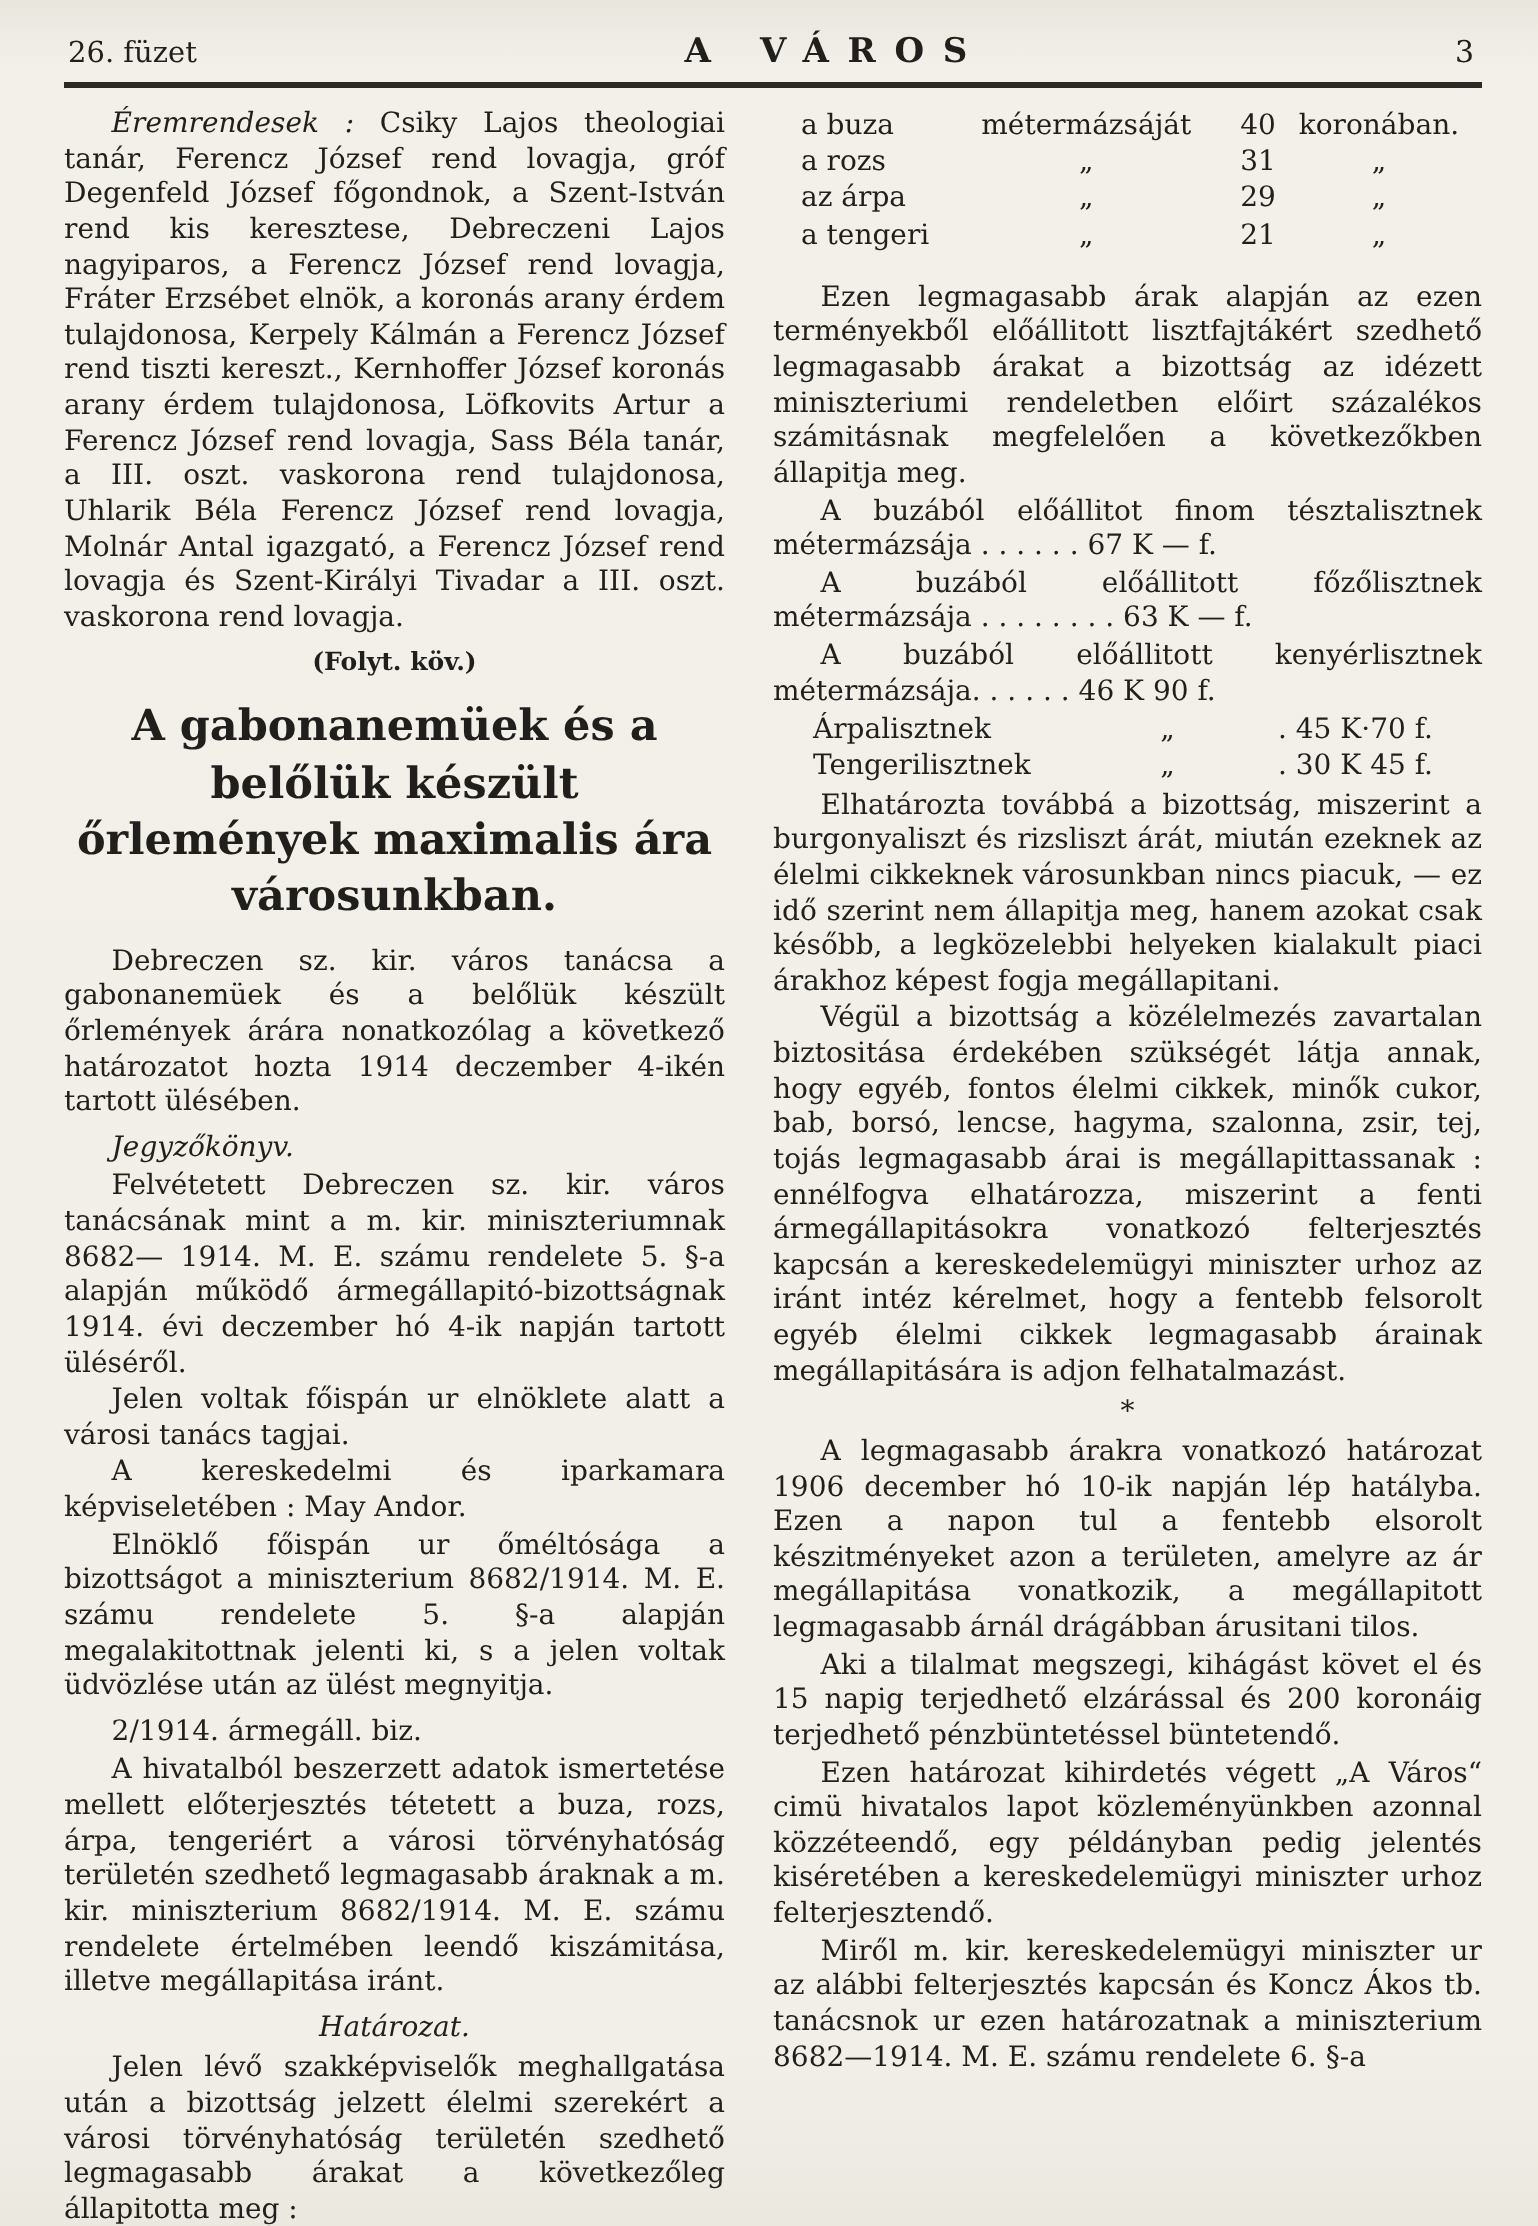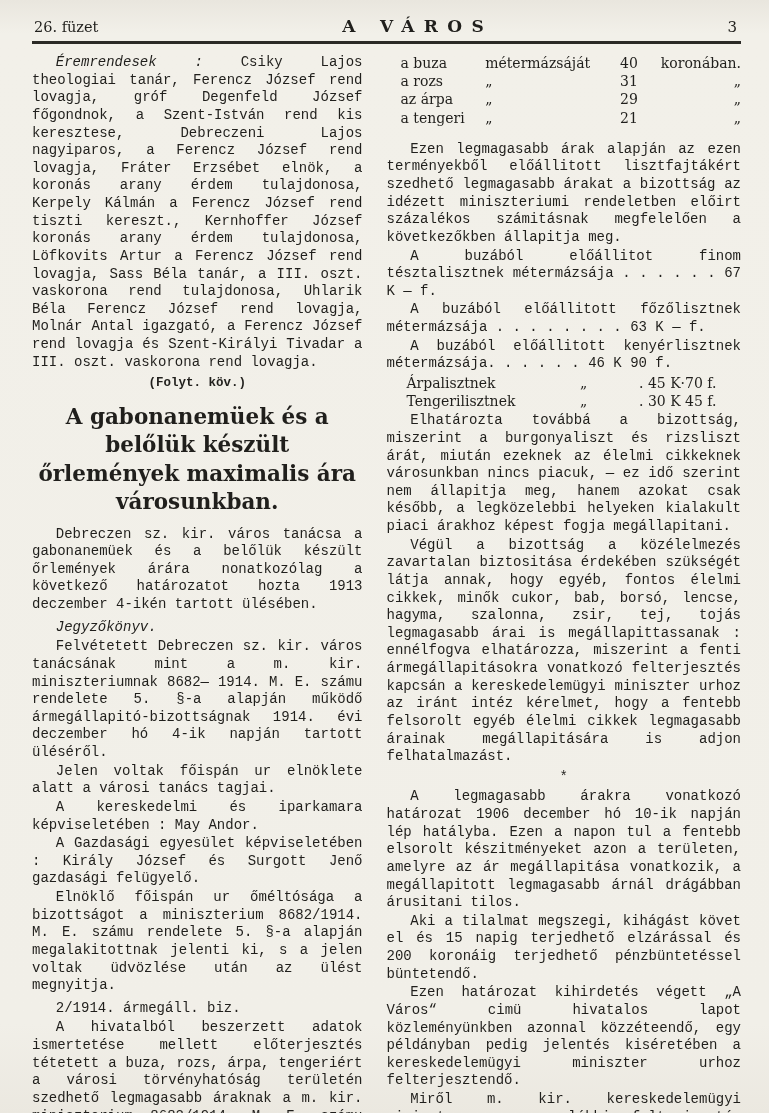--- a/index.html
+++ b/index.html
@@ -29,21 +29,21 @@
   }
   .pageno { font-size: 15px; }
   .header-rule { height: 3px; background: #2b2a26; }
 
   .columns { display: flex; gap: 24px; margin-top: 10px; }
   .col {
     width: 50%;
     font-size: 14px; line-height: 1.26;
     text-align: justify;
   }
-  .col p { margin: 0 0 1px 0; text-indent: 1.7em; font-family: Liberation Mono, monospace; }
+  .col p { margin: 0 0 1px 0; text-indent: 1.7em; }
   .italic { font-style: italic; }
   .folyt {
     font-weight: bold; font-size: 12.5px;
     text-align: center; text-indent: 0 !important;
     margin: 5px 0 3px 0 !important;
   }
   .heading {
     font-weight: bold; font-size: 21.5px; line-height: 1.32;
     text-align: center; text-indent: 0;
     margin: 11px 2px 9px 2px;
@@ -54,23 +54,23 @@
   }
   .center-line {
     text-align: center; text-indent: 0 !important;
     margin: 5px 0 3px 0 !important;
   }
   .sep-star { text-align: center; text-indent: 0 !important; margin: 3px 0 2px 0 !important; }
 
   .grain-table { margin: 0 0 14px 14px; }
   .grain-row { display: flex; line-height: 1.3; }
   .g-item   { width: 92px; }
-  .g-unit   { width: 126px; text-align: left; }
+  .g-unit   { width: 126px; text-align: center; }
   .g-price  { width: 40px; text-align: right; }
-  .g-suffix { width: 112px; text-align: right; }
+  .g-suffix { width: 112px; text-align: center; }
 
   .flour-rows { margin: 0 0 2px 0; }
   .flour-row { display: flex; line-height: 1.3; padding-left: 20px; }
   .f-name  { width: 122px; }
   .f-unit  { flex: 1; text-align: center; }
   .f-price { width: 102px; text-align: left; }
 </style>
 </head>
 <body>
 
@@ -82,26 +82,25 @@
     <span class="pageno">3</span>
   </div>
   <div class="header-rule"></div>
 
   <div class="columns">
 
     <div class="col">
       <p><span class="italic">Éremrendesek :</span> <span>Csiky Lajos theologiai tanár, Ferencz József rend lovagja, gróf Degenfeld József főgondnok, a Szent-István rend kis keresztese, Debreczeni Lajos nagyiparos, a Ferencz József rend lovagja, Fráter Erzsébet elnök, a koronás arany érdem tulajdonosa, Kerpely Kálmán a Ferencz József rend tiszti kereszt., Kernhoffer József koronás arany érdem tulajdonosa, Löfkovits Artur a Ferencz József rend lovagja, Sass Béla tanár, a III. oszt. vaskorona rend tulajdonosa, Uhlarik Béla Ferencz József rend lovagja, Molnár Antal igazgató, a Ferencz József rend lovagja és Szent-Királyi Tivadar a III. oszt. vaskorona rend lovagja.</span></p>
       <p class="folyt">(Folyt. köv.)</p>
       <h2 class="heading">A gabonanemüek és a belőlük készült őrlemények maximalis ára városunkban.</h2>
-      <p>Debreczen sz. kir. város tanácsa a gabonanemüek és a belőlük készült őrlemények árára nonatkozólag a következő határozatot hozta 1913 deczember 4-ikén tartott ülésében.</p>
+      <p>Debreczen sz. kir. város tanácsa a gabonanemüek és a belőlük készült őrlemények árára nonatkozólag a következő határozatot hozta 1914 deczember 4-ikén tartott ülésében.</p>
       <p class="subline italic">Jegyzőkönyv.</p>
       <p>Felvétetett Debreczen sz. kir. város tanácsának mint a m. kir. miniszteriumnak 8682— 1914. M. E. számu rendelete 5. §-a alapján működő ármegállapitó-bizottságnak 1914. évi deczember hó 4-ik napján tartott üléséről.</p>
       <p>Jelen voltak főispán ur elnöklete alatt a városi tanács tagjai.</p>
       <p>A kereskedelmi és iparkamara képviseletében : May Andor.</p>
-      <p>A Gazdasági egyesület képviseletében : Király József és Surgott Jenő gazdasági felügyelő.</p>
       <p>Elnöklő főispán ur őméltósága a bizottságot a miniszterium 8682/1914. M. E. számu rendelete 5. §-a alapján megalakitottnak jelenti ki, s a jelen voltak üdvözlése után az ülést megnyitja.</p>
       <p class="subline">2/1914. ármegáll. biz.</p>
       <p>A hivatalból beszerzett adatok ismertetése mellett előterjesztés tétetett a buza, rozs, árpa, tengeriért a városi törvényhatóság területén szedhető legmagasabb áraknak a m. kir. miniszterium 8682/1914. M. E. számu rendelete értelmében leendő kiszámitása, illetve megállapitása iránt.</p>
       <p class="center-line italic">Határozat.</p>
       <p>Jelen lévő szakképviselők meghallgatása után a bizottság jelzett élelmi szerekért a városi törvényhatóság területén szedhető legmagasabb árakat a következőleg állapitotta meg :</p>
     </div>
 
     <div class="col">
 
       <div class="grain-table">

